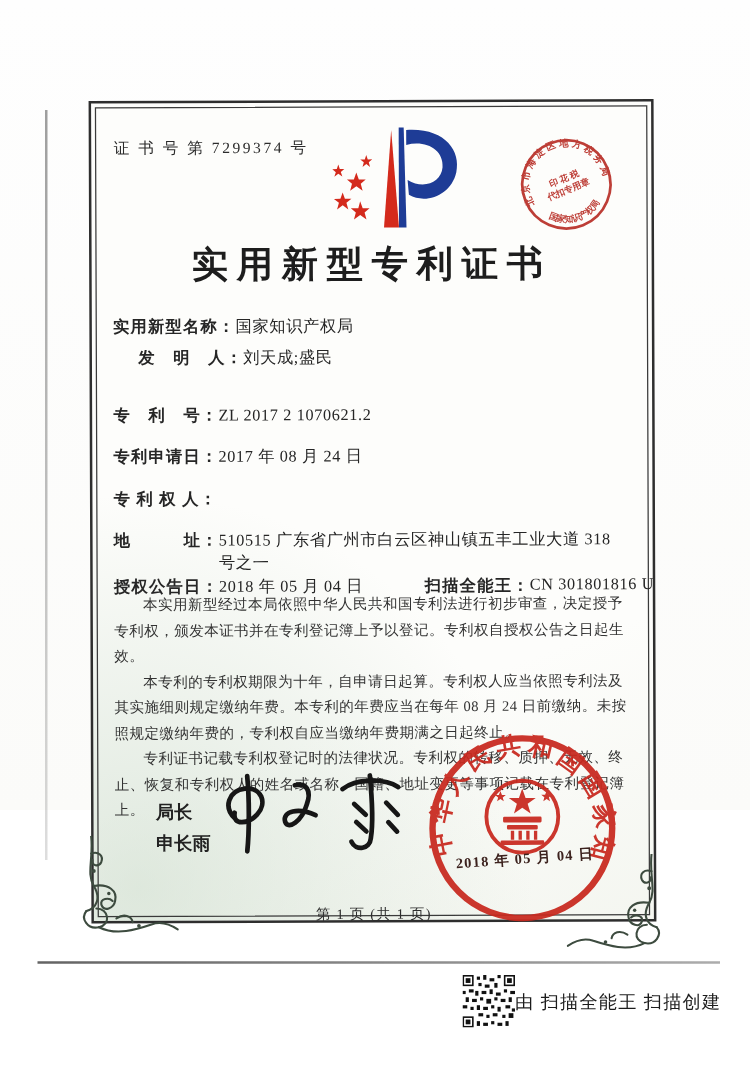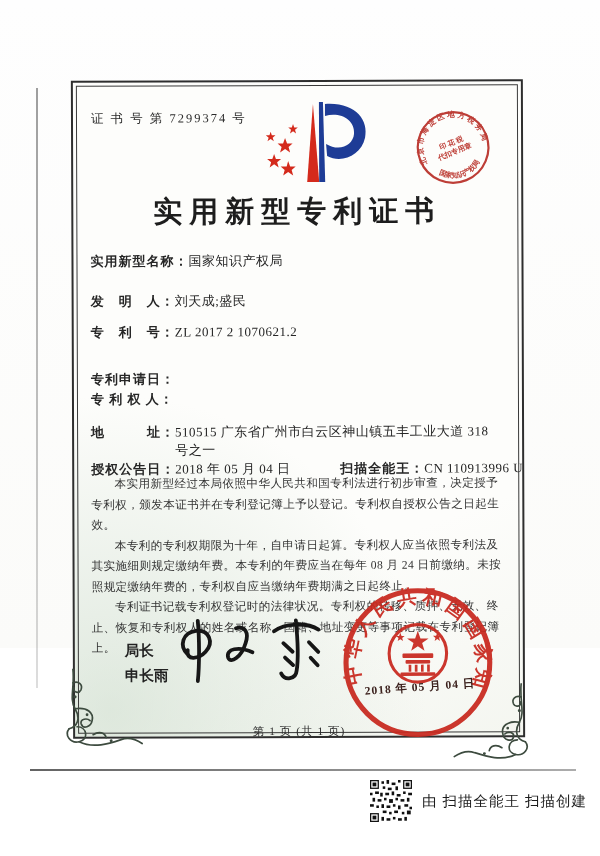--- a/index.html
+++ b/index.html
@@ -24,46 +24,46 @@
   .stamp-top { position:absolute; left:338px; top:24px; width:84px; height:84px; transform:rotate(-22deg); opacity:.88; }
 
   .title { position:absolute; left:0; top:110px; width:100%; text-align:center; font-size:29px; font-weight:bold;
            letter-spacing:7px; color:#1d1d1d; }
 
   .fields { position:absolute; left:17px; top:164px; width:420px; font-size:13px; color:#262626; }
   .frow { position:absolute; left:0; display:flex; align-items:flex-start; }
   .flabel { font-weight:600; white-space:pre; flex:0 0 auto; letter-spacing:1px; }
   .fvalue { letter-spacing:.5px; }
   .row-name  { top:6px;text-align:center; }
-  .row-inv   { top:46px; }
+  .row-inv   { top:31px;margin-left:20px; }
   .row-pat   { top:77px;align-items:center; }
-  .row-appd  { top:124px; }
+  .row-appd  { top:110px; }
   .row-owner { top:144px;gap:24px; }
   .row-addr  { top:177px; }
   .row-addr .fvalue { width:330px; line-height:18px; }
   .row-grant { top:214px; width:432px; justify-content:space-between; }
-  .grant-left, .grant-right { display:flex;align-items:center; }
+  .grant-left, .grant-right { display:flex; }
 
   .paragraphs { position:absolute; left:17px; top:392px; width:418px; font-size:11.6px; line-height:20.5px;
                 color:#333; letter-spacing:.4px; }
   .paragraphs p { text-indent:2em; margin:0; }
 
   .director { position:absolute; left:32px; top:556px; font-size:14.5px; font-weight:bold; color:#222; line-height:25px;margin-left:18px; }
   .signature { position:absolute; left:96px; top:532px; width:170px; height:78px; transform:rotate(-2deg); }
 
   .seal { position:absolute; left:266px; top:504px; width:154px; height:154px; opacity:.93; }
   .seal-date { position:absolute; left:262px; top:598px; width:166px; text-align:center; font-size:11.5px;
                font-weight:bold; color:#3c221e; letter-spacing:1px; transform:rotate(-4deg); }
 
   .page-indicator { position:absolute; left:0; top:642px; width:100%; text-align:center; font-size:11.5px; color:#2d2d2d; letter-spacing:1px; }
 
   .flourish-left  { position:absolute; left:-12px; bottom:-16px; width:80px; height:84px; }
   .flourish-right { position:absolute; right:-8px; bottom:-30px; width:78px; height:82px; transform:scaleX(-1); }
 
-  .scan-footer { position:absolute; left:370px; top:780px; display:flex; align-items:center; gap:10px; }
+  .scan-footer { position:absolute; left:370px; top:780px; display:flex; align-items:center; }
   .qr { width:42px; height:42px; }
   .scan-footer-text { font-family:"Liberation Sans","DejaVu Sans",sans-serif; font-size:14.5px; color:#1c1c1c; letter-spacing:1px; white-space:nowrap; }
 
   svg text { font-family:"Liberation Serif","DejaVu Serif",serif; }
 </style>
 </head>
 <body>
 
 <div class="scan">
 
@@ -114,36 +114,37 @@
       <div class="frow row-inv">
         <span class="flabel">发　明　人：</span>
         <span class="fvalue">刘天成;盛民</span>
       </div>
       <div class="frow row-pat">
         <span class="flabel">专　利　号：</span>
         <span class="fvalue">ZL 2017 2 1070621.2</span>
       </div>
       <div class="frow row-appd">
         <span class="flabel">专利申请日：</span>
+        <span class="fvalue">2017 年 08 月 24 日</span>
       </div>
       <div class="frow row-owner">
         <span class="flabel">专 利 权 人：</span>
       </div>
       <div class="frow row-addr">
         <span class="flabel">地　　　址：</span>
         <span class="fvalue">510515 广东省广州市白云区神山镇五丰工业大道 318 号之一</span>
       </div>
       <div class="frow row-grant">
         <span class="grant-left">
           <span class="flabel">授权公告日：</span>
           <span class="fvalue">2018 年 05 月 04 日</span>
         </span>
         <span class="grant-right">
           <span class="flabel">扫描全能王：</span>
-          <span class="fvalue">CN 110913996 U</span>
+          <span class="fvalue">CN 301801816 U</span>
         </span>
       </div>
     </div>
 
     <div class="paragraphs">
       <p>本实用新型经过本局依照中华人民共和国专利法进行初步审查，决定授予专利权，颁发本证书并在专利登记簿上予以登记。专利权自授权公告之日起生效。</p>
       <p>本专利的专利权期限为十年，自申请日起算。专利权人应当依照专利法及其实施细则规定缴纳年费。本专利的年费应当在每年 08 月 24 日前缴纳。未按照规定缴纳年费的，专利权自应当缴纳年费期满之日起终止。</p>
       <p>专利证书记载专利权登记时的法律状况。专利权的转移、质押、无效、终止、恢复和专利权人的姓名或名称、国籍、地址变更等事项记载在专利登记簿上。</p>
     </div>
 

